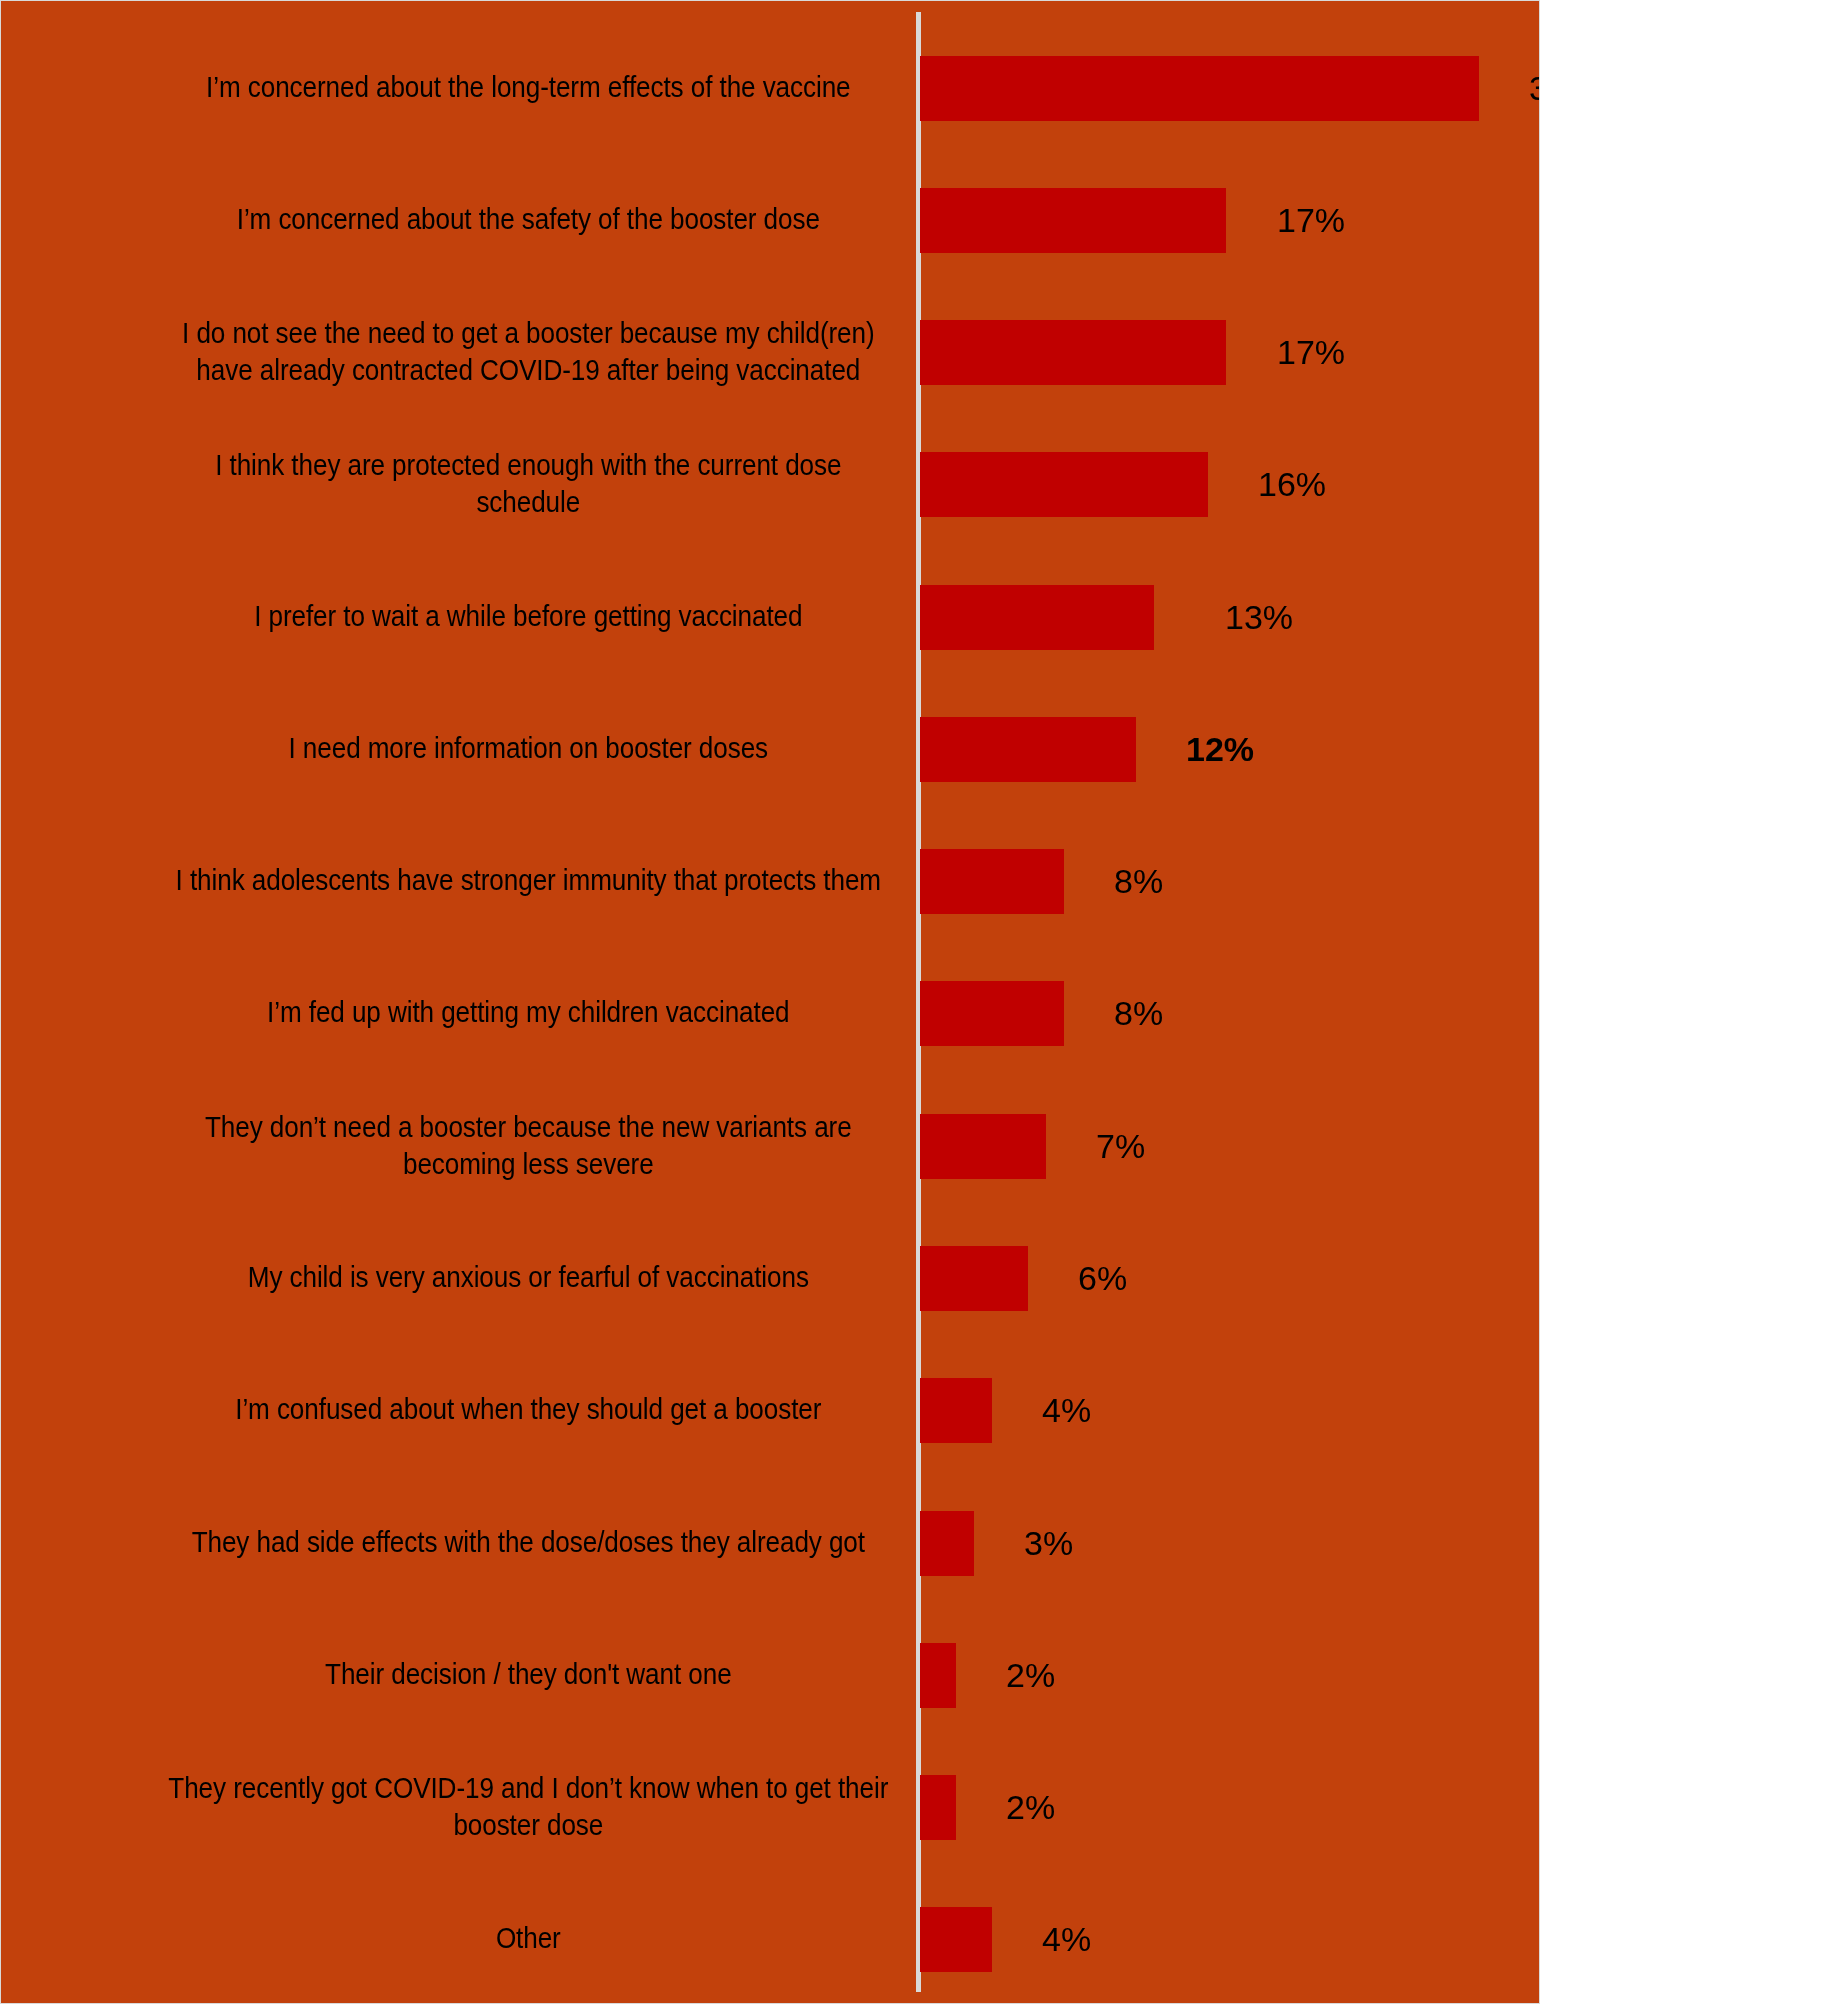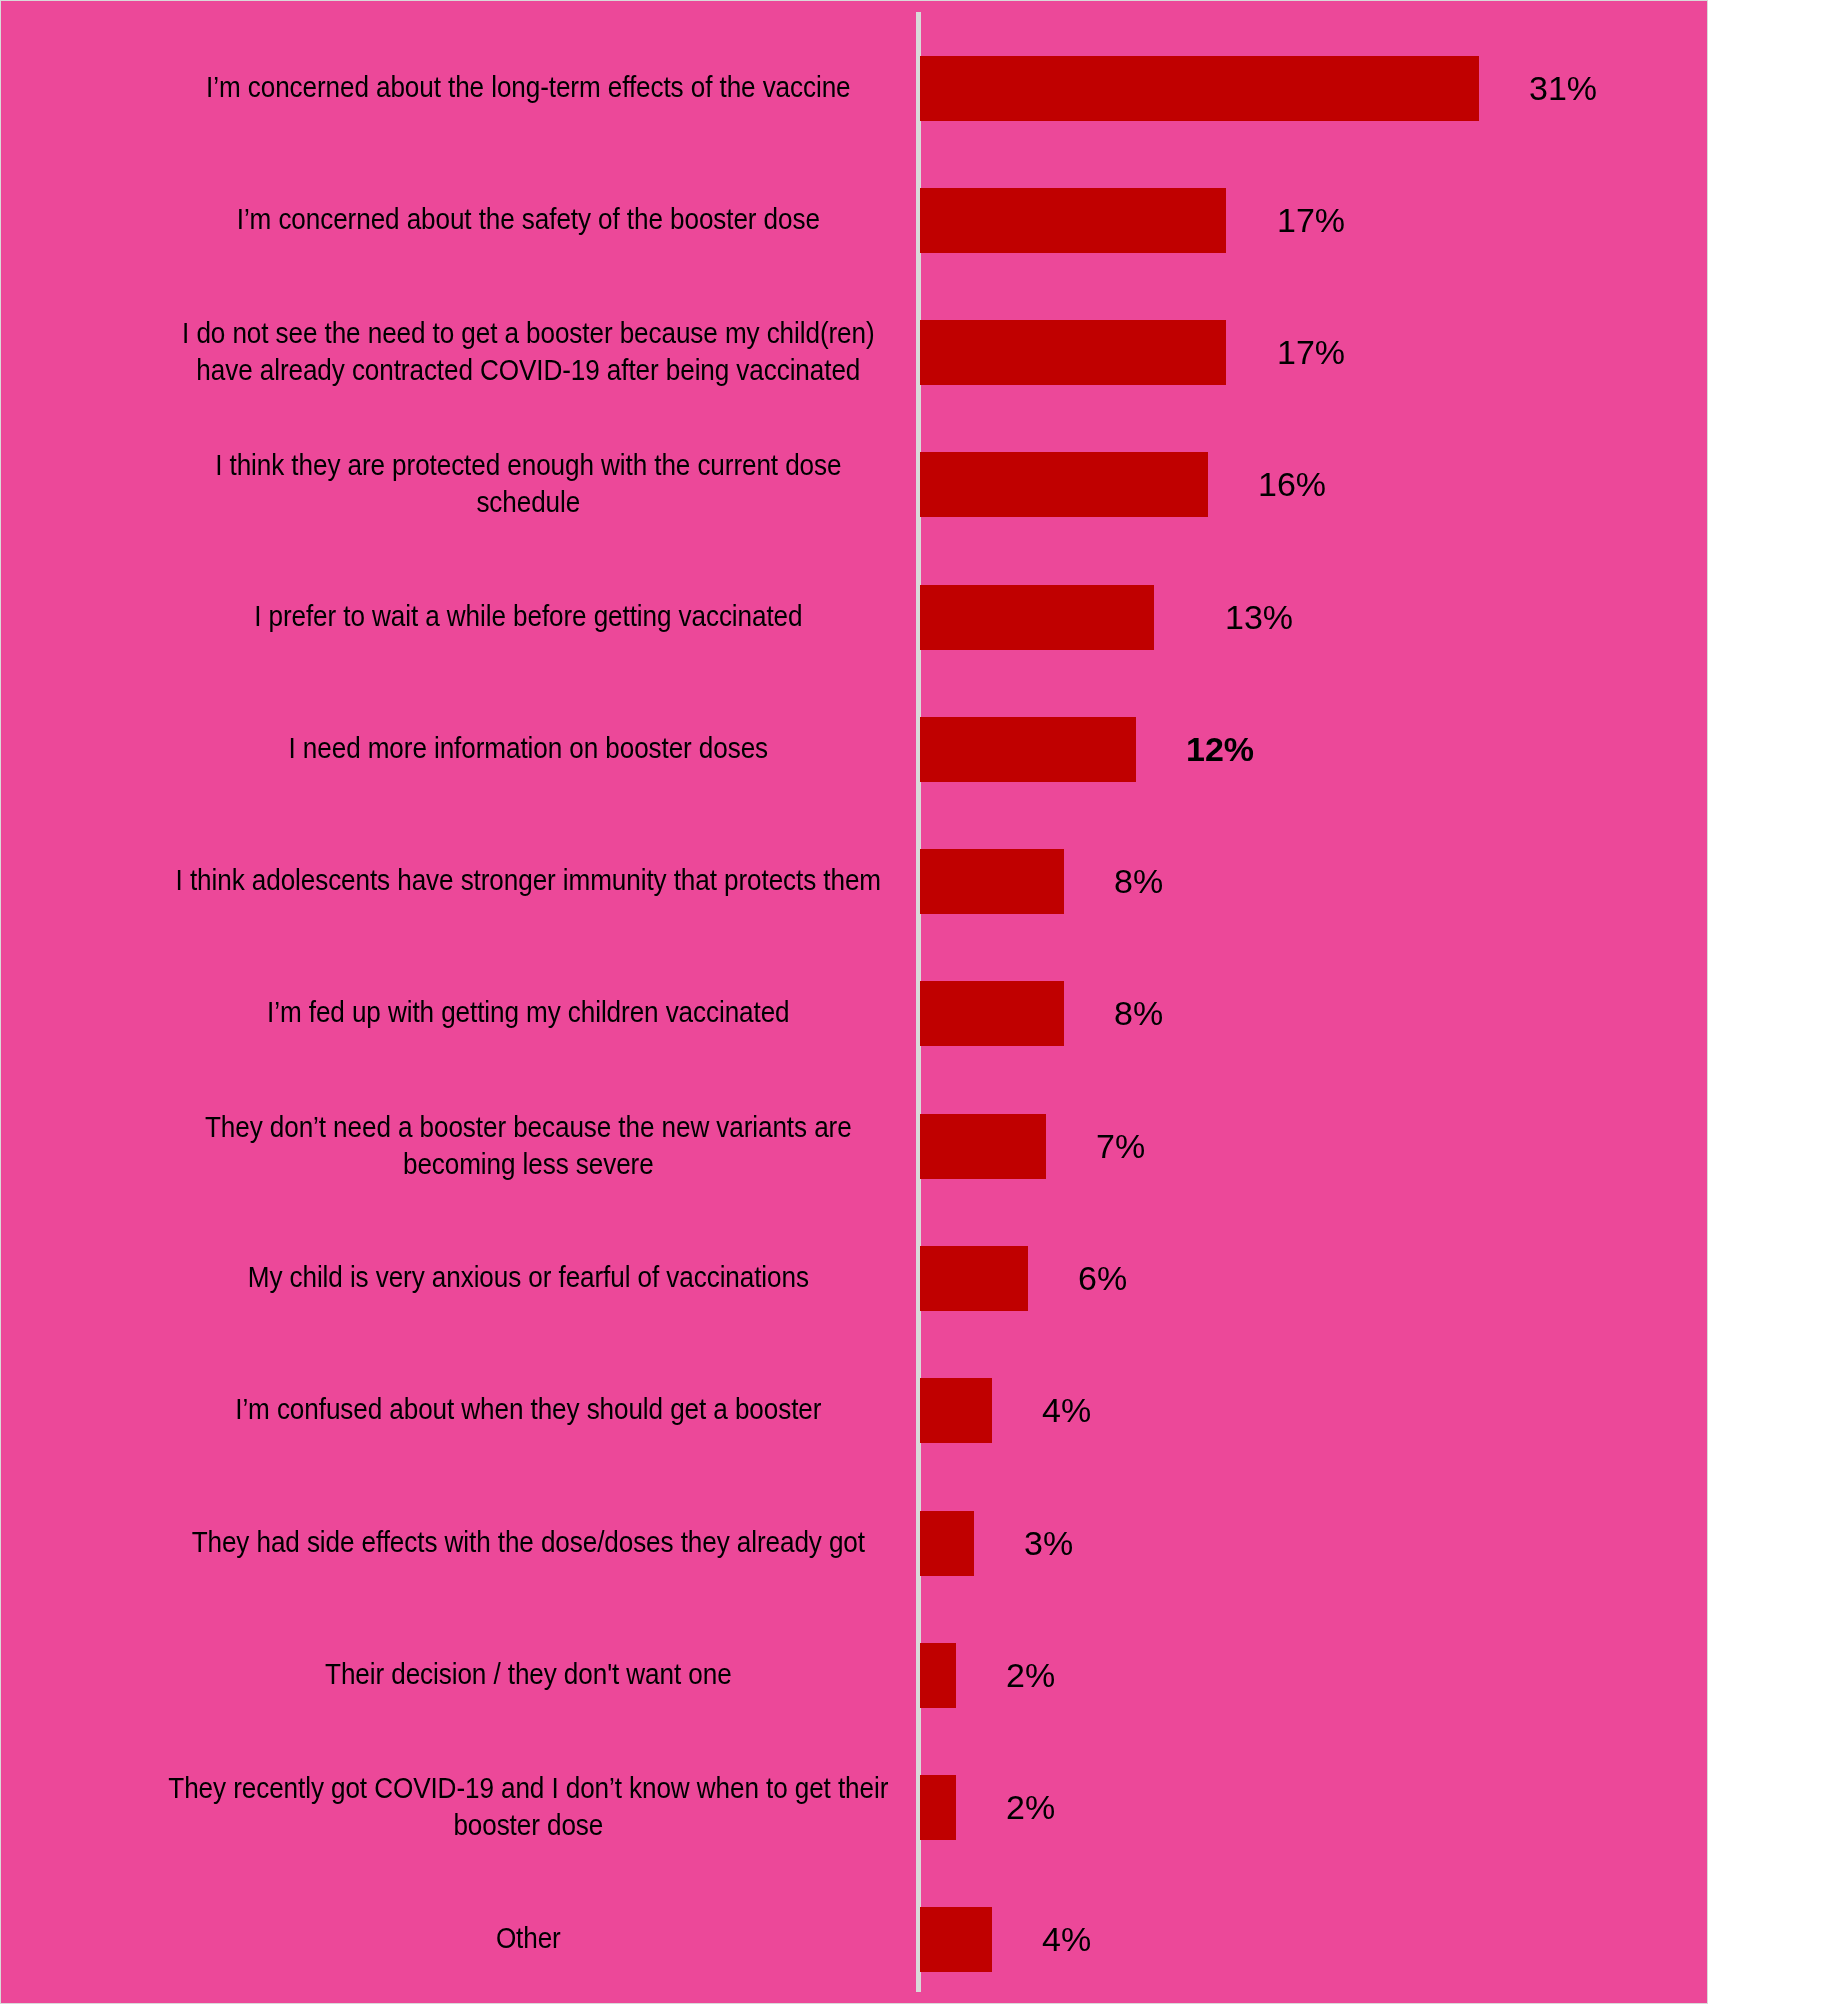--- a/index.html
+++ b/index.html
@@ -2,23 +2,23 @@
 <html style="font-size:15px"><head>
 <meta charset="utf-8">
 <style>
   html, body {
     margin: 0;
     padding: 0;
     background: #ffffff;
   }
   #page {
     position: relative;
-    width: 1708px;
+    width: 1540px;
     height: 2004px;
-    background: #ec4899;
+    background: #c2410c;
     border: 0.9px solid #d9d9d9;
     box-sizing: border-box;
     font-family: "Liberation Sans", sans-serif;
     overflow: hidden;
   }
 
   
   #axis-line {
     position: absolute;
     left: 915px;

